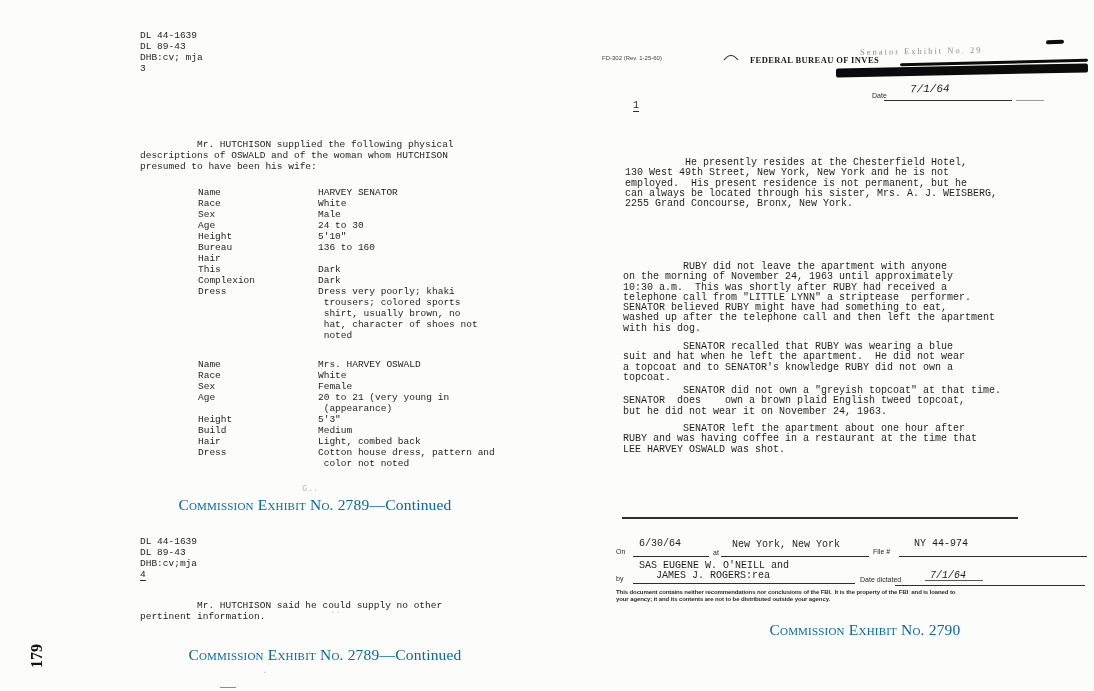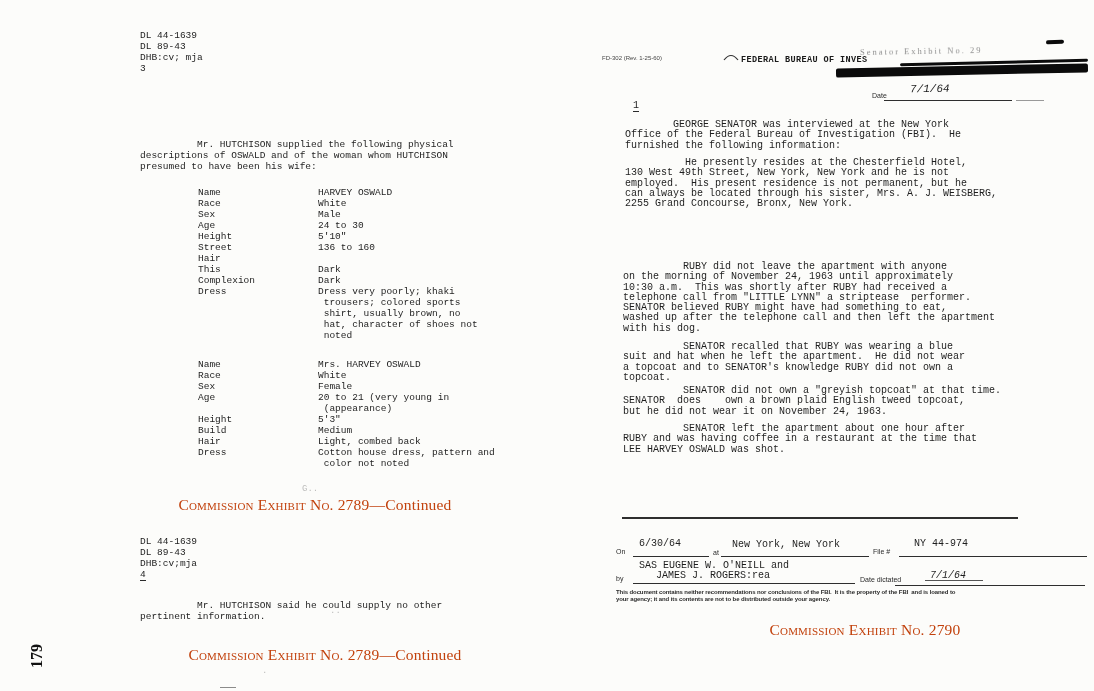--- a/index.html
+++ b/index.html
@@ -5,25 +5,25 @@
   html,body{margin:0;padding:0;}
   body{width:1094px;height:691px;position:relative;background:#fcfcfa;color:#1e1e1e;overflow:hidden;
        font-family:"Liberation Mono",monospace;}
   .abs{position:absolute;}
   .pre{white-space:pre;}
   .mono-l{font-family:"Liberation Mono",monospace;font-size:9.5px;line-height:11px;}
   .mono-r{font-family:"Liberation Mono",monospace;font-size:10px;line-height:10.25px;}
   .desc-row{display:flex;font-size:9.5px;line-height:11px;font-family:"Liberation Mono",monospace;}
   .desc-label{flex:0 0 120px;}
   .desc-value{white-space:pre;}
-  .caption{font-family:"Liberation Serif",serif;font-size:15.5px;color:#c2410c;letter-spacing:.2px;text-align:center;}
+  .caption{font-family:"Liberation Serif",serif;font-size:15.5px;color:#0369a1;letter-spacing:.2px;text-align:center;}
   .caption .sc{font-variant:small-caps;}
   .formlabel{font-family:"Liberation Sans",sans-serif;font-size:7px;color:#2a2a2a;}
   .tinyprint{font-family:"Liberation Sans",sans-serif;font-size:6px;line-height:7px;font-weight:bold;color:#2c2c2c;white-space:pre;letter-spacing:-0.1px;}
-  .fbihead{font-family:Liberation Mono, monospace;font-weight:bold;font-size:8.5px;letter-spacing:.4px;color:#1a1a1a;}
+  .fbihead{font-family:Liberation Serif, serif;font-weight:bold;font-size:8.5px;letter-spacing:.4px;color:#1a1a1a;margin-left:9px;}
   .formnum{font-family:"Liberation Sans",sans-serif;font-size:6px;color:#444;}
   .fill{font-family:"Liberation Mono",monospace;font-size:10px;line-height:10px;}
   .fill-hand{font-family:"Liberation Mono",monospace;font-size:11px;font-style:italic;}
   .line{position:absolute;background:#2e2e2e;height:1px;}
   .redact{position:absolute;background:#0b0b0b;border-radius:2px;}
   .uline{border-bottom:1px solid #2a2a2a;}
   .stamp-faint{font-family:"Liberation Serif",serif;font-size:8.5px;color:#8f8f8f;filter:blur(.5px);letter-spacing:2px;}
   .smudge{color:#6f6f6f;opacity:.45;font-size:9px;}
   .pagenum-rot{font-family:"Liberation Serif",serif;font-weight:bold;font-size:16px;color:#111;
                transform:rotate(-90deg);transform-origin:0 0;}
@@ -40,21 +40,21 @@
 
 
   <div class="abs pre mono-l" style="left:140px;top:139px;">          Mr. HUTCHISON supplied the following physical
 descriptions of OSWALD and of the woman whom HUTCHISON
 presumed to have been his wife:</div>
 
   <div class="abs" style="left:198px;top:187px;">
 
       <div class="desc-row">
         <span class="desc-label">Name</span>
-        <span class="desc-value">HARVEY OSWALD</span>
+        <span class="desc-value">HARVEY SENATOR</span>
       </div>
 
       <div class="desc-row">
         <span class="desc-label">Race</span>
         <span class="desc-value">White</span>
       </div>
 
       <div class="desc-row">
         <span class="desc-label">Sex</span>
         <span class="desc-value">Male</span>
@@ -64,21 +64,21 @@
         <span class="desc-label">Age</span>
         <span class="desc-value">24 to 30</span>
       </div>
 
       <div class="desc-row">
         <span class="desc-label">Height</span>
         <span class="desc-value">5'10"</span>
       </div>
 
       <div class="desc-row">
-        <span class="desc-label">Street</span>
+        <span class="desc-label">Bureau</span>
         <span class="desc-value">136 to 160</span>
       </div>
 
       <div class="desc-row">
         <span class="desc-label">Hair</span>
       </div>
 
       <div class="desc-row">
         <span class="desc-label">This</span>
         <span class="desc-value">Dark</span>
@@ -186,23 +186,20 @@
   <div class="redact" style="left:353px;top:61px;width:188px;height:3px;transform:rotate(-1.4deg);"></div>
   <div class="redact" style="left:499px;top:40px;width:18px;height:3.5px;transform:rotate(-3deg);"></div>
 
   <div class="abs formlabel" style="left:325px;top:92px;">Date</div>
   <div class="abs fill-hand" style="left:363px;top:83px;transform:rotate(-1deg);">7/1/64</div>
   <div class="line" style="left:337px;top:100px;width:128px;"></div>
   <div class="line" style="left:469px;top:100px;width:28px;background:#999;"></div>
 
   <span class="abs mono-r uline" style="left:86px;top:101px;">1</span>
 
-  <div class="abs pre mono-r" style="left:78px;top:120px;">        GEORGE SENATOR was interviewed at the New York
-Office of the Federal Bureau of Investigation (FBI).  He
-furnished the following information:</div>
   <div class="abs pre mono-r" style="left:78px;top:158px;">          He presently resides at the Chesterfield Hotel,
 130 West 49th Street, New York, New York and he is not
 employed.  His present residence is not permanent, but he
 can always be located through his sister, Mrs. A. J. WEISBERG,
 2255 Grand Concourse, Bronx, New York.</div>
   <div class="abs pre mono-r" style="left:76px;top:262px;">          RUBY did not leave the apartment with anyone
 on the morning of November 24, 1963 until approximately
 10:30 a.m.  This was shortly after RUBY had received a
 telephone call from "LITTLE LYNN" a striptease  performer.
 SENATOR believed RUBY might have had something to eat,

